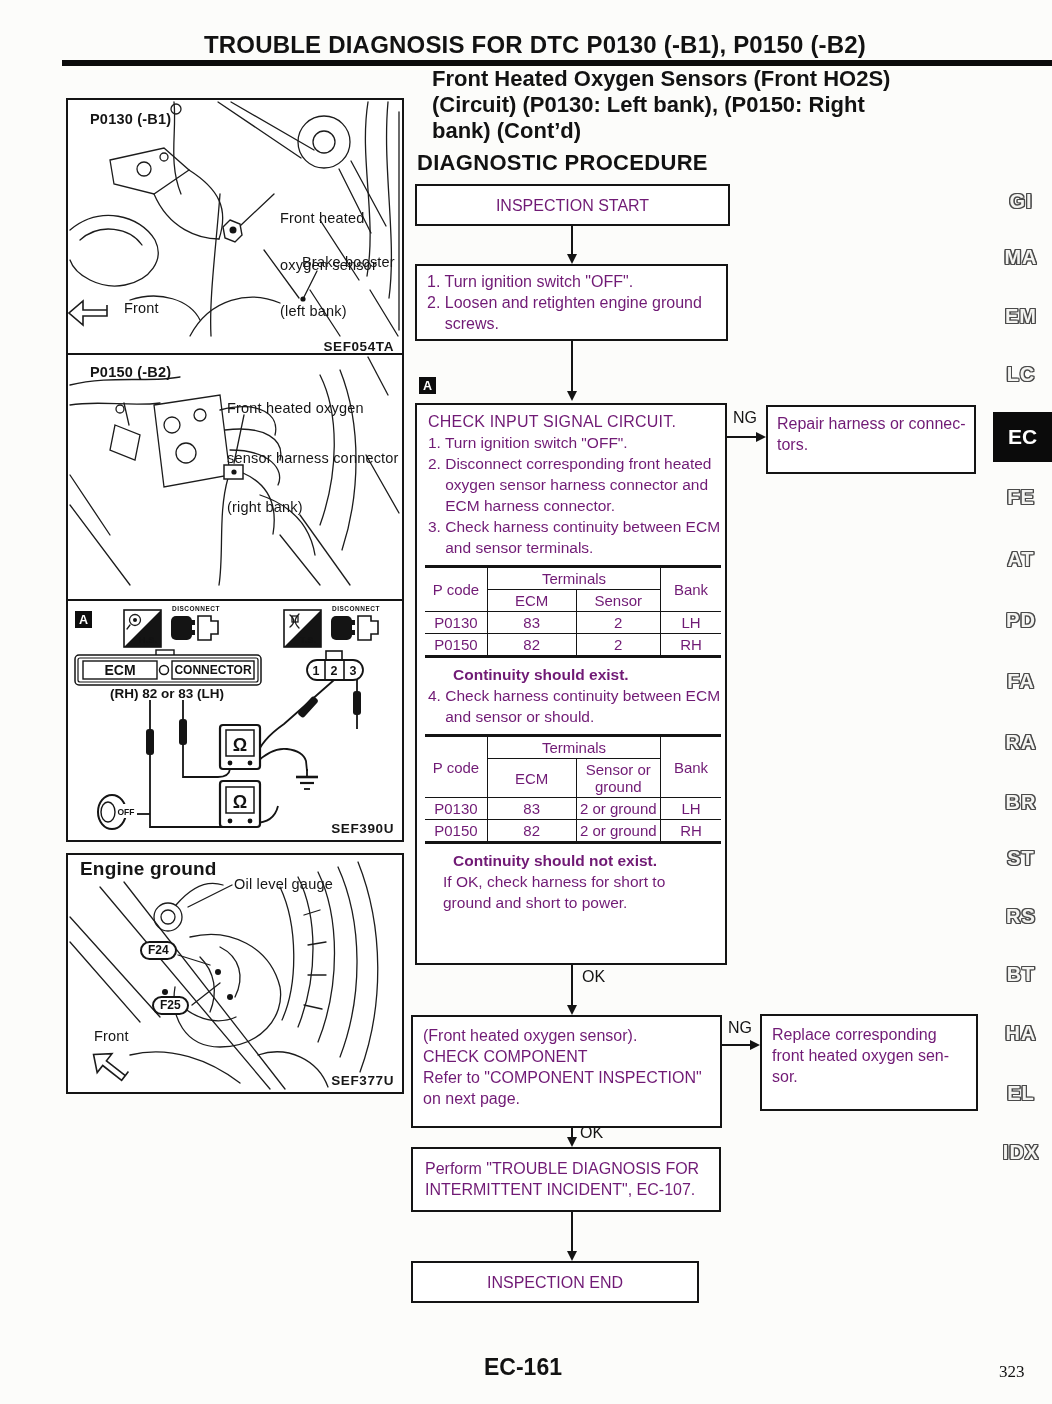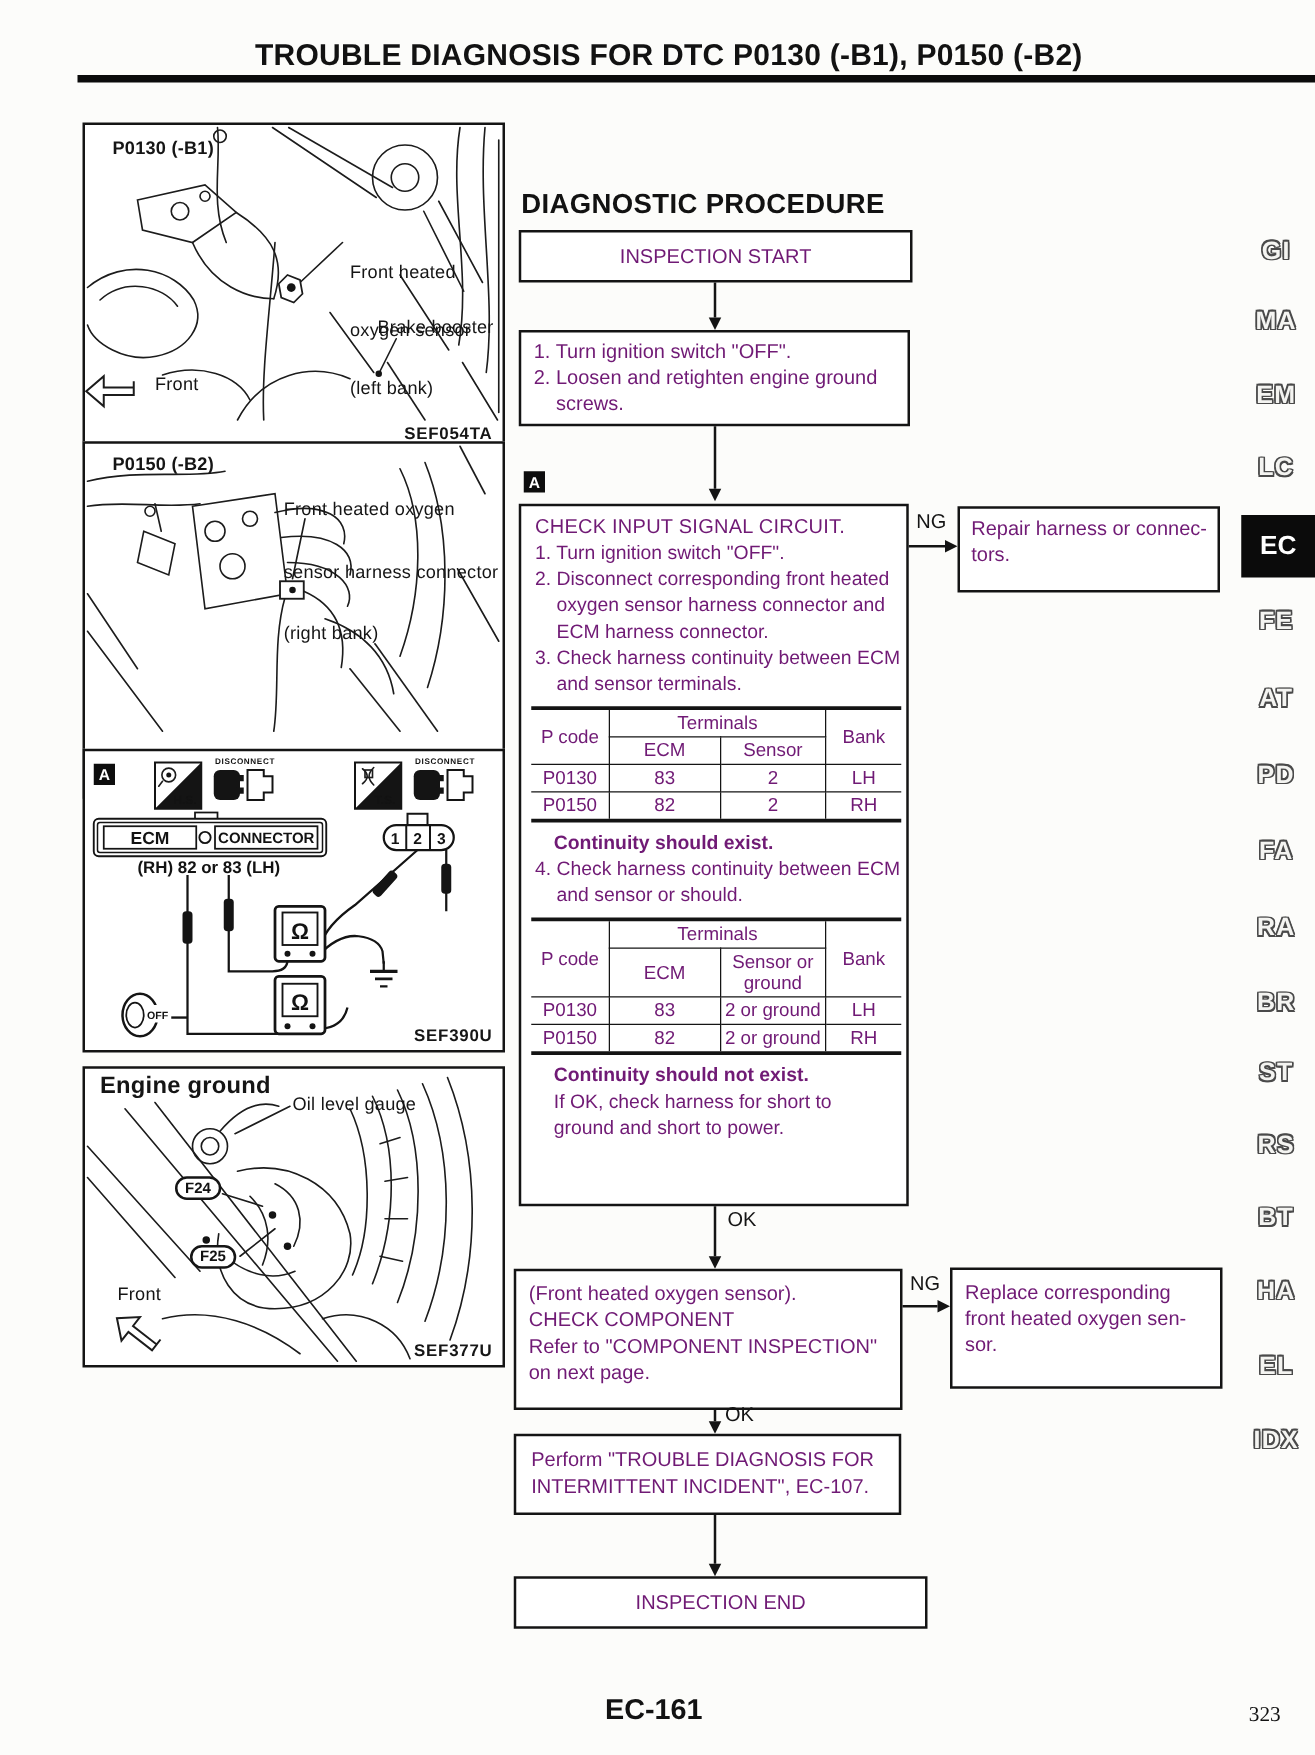--- a/index.html
+++ b/index.html
@@ -30,21 +30,21 @@
       font-size:12px;font-weight:bold;text-align:center;line-height:15px;padding:0 6px;}
   .abadge{position:absolute;width:17px;height:17px;background:#0d0d0d;color:#fff;
       display:flex;align-items:center;justify-content:center;font-size:12.5px;font-weight:bold;}
   
   .fbox{position:absolute;box-sizing:border-box;border:2.4px solid #141414;background:#fff;
       font-size:16px;line-height:21px;color:#701a75;}
   .fbox .ln{white-space:pre;}
   .center{display:flex;align-items:center;justify-content:center;}
   .bigbox{padding:6px 4px 0 11px;font-size:15.5px;border-width:2.6px;}
   .bigbox .btitle{font-weight:normal;font-size:16px;letter-spacing:.2px;}
-  .bold-note{font-weight:bold;margin-left:15px;white-space:pre;}
+  .bold-note{font-weight:bold;margin-left:25px;white-space:pre;}
   .plain-note{margin-left:15px;white-space:pre;}
   .tblwrap{border-top:3px solid #141414;border-bottom:3px solid #141414;width:296px;margin:7px 0 6px -3px;}
   .tblwrap table{border-collapse:collapse;border-style:hidden;width:100%;font-size:15px;}
   .tblwrap td{border:1.6px solid #141414;text-align:center;padding:2px 1px;line-height:17px;}
   .vwire{position:absolute;width:2px;background:#141414;}
   .vwire.arrow::after{content:"";position:absolute;left:-4.5px;bottom:-10px;width:0;height:0;
       border:5.5px solid transparent;border-bottom:0;border-top:10px solid #141414;}
   .hwire{position:absolute;height:2px;background:#141414;}
   .hwire.arrow::after{content:"";position:absolute;top:-4.5px;right:-10px;width:0;height:0;
       border:5.5px solid transparent;border-right:0;border-left:10px solid #141414;}
@@ -56,20 +56,25 @@
   svg .wire{fill:none;stroke:#141414;stroke-width:1.8;}
   svg text{font-family:"Liberation Sans",sans-serif;fill:#121212;}
 </style>
 </head>
 <body>
 
 <div class="page">
 
   <div class="header-title">TROUBLE DIAGNOSIS FOR DTC P0130 (-B1), P0150 (-B2)</div>
   <div class="header-rule"></div>
+  <div class="section-title">
+    <div class="ln">Front Heated Oxygen Sensors (Front HO2S)</div>
+    <div class="ln">(Circuit) (P0130: Left bank), (P0150: Right</div>
+    <div class="ln">bank) (Cont’d)</div>
+  </div>
   <div class="proc-heading">DIAGNOSTIC PROCEDURE</div>
 
   <div class="tab" style="top:190px">GI</div>
   <div class="tab" style="top:246px">MA</div>
   <div class="tab" style="top:305px">EM</div>
   <div class="tab" style="top:363px">LC</div>
   <div class="tab-active">EC</div>
   <div class="tab" style="top:486px">FE</div>
   <div class="tab" style="top:548px">AT</div>
   <div class="tab" style="top:609px">PD</div>
@@ -448,19 +453,19 @@
   <div class="vwire arrow" style="left:571px;top:1128px;height:9px"></div>
   <div class="branch-label" style="left:580px;top:1124px">OK</div>
 
   <div class="fbox" style="left:411px;top:1147px;width:310px;height:65px;padding:9px 12px">
     <div class="ln">Perform "TROUBLE DIAGNOSIS FOR</div>
     <div class="ln">INTERMITTENT INCIDENT", EC-107.</div>
   </div>
 
   <div class="vwire arrow" style="left:571px;top:1212px;height:39px"></div>
 
-  <div class="fbox center" style="left:411px;top:1261px;width:331px;height:42px">
+  <div class="fbox center" style="left:411px;top:1261px;width:288px;height:42px">
     <span>INSPECTION END</span>
   </div>
 
   <div class="page-code">EC-161</div>
   <div class="page-num">323</div>
 </div>
 
 </body></html>

